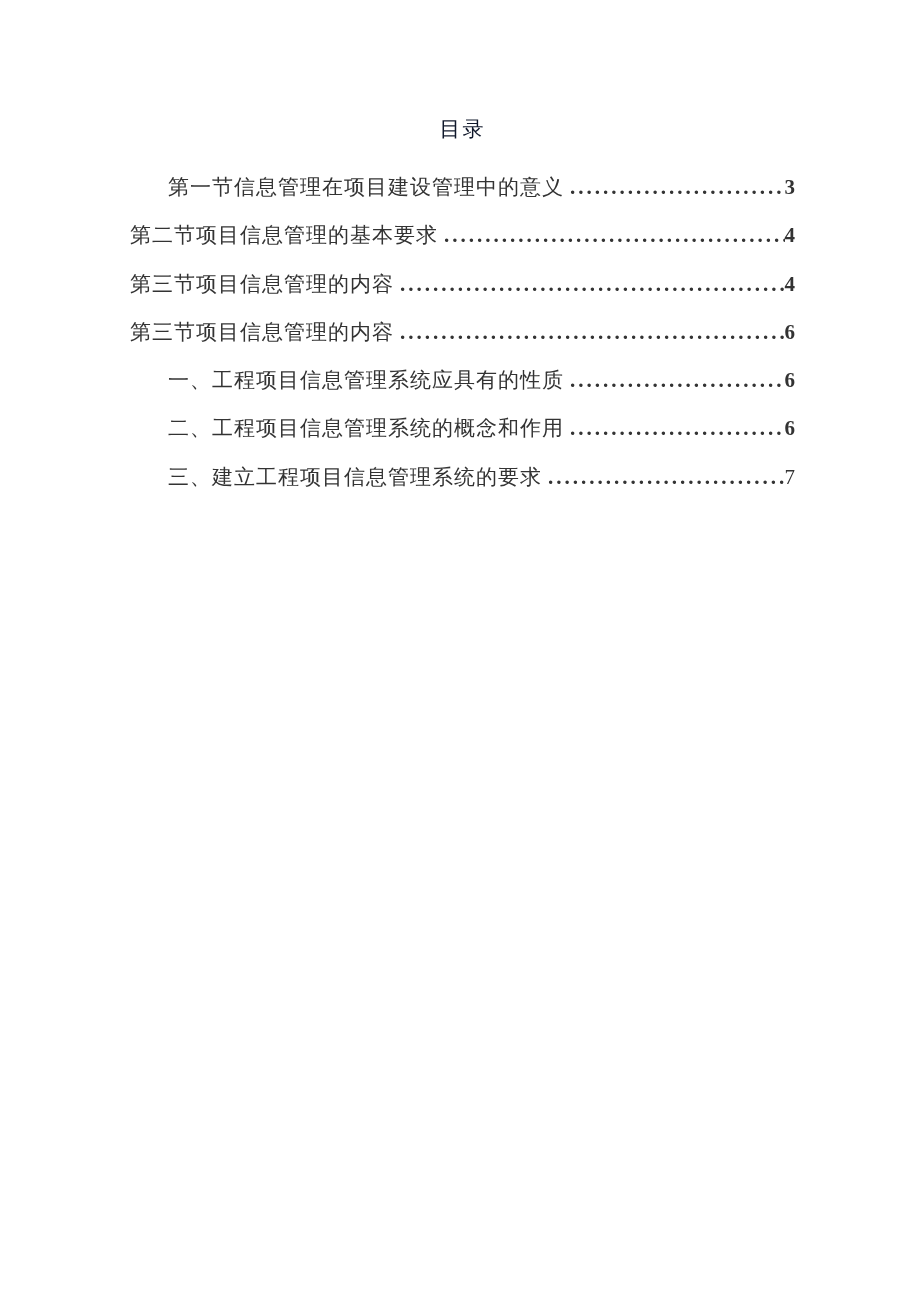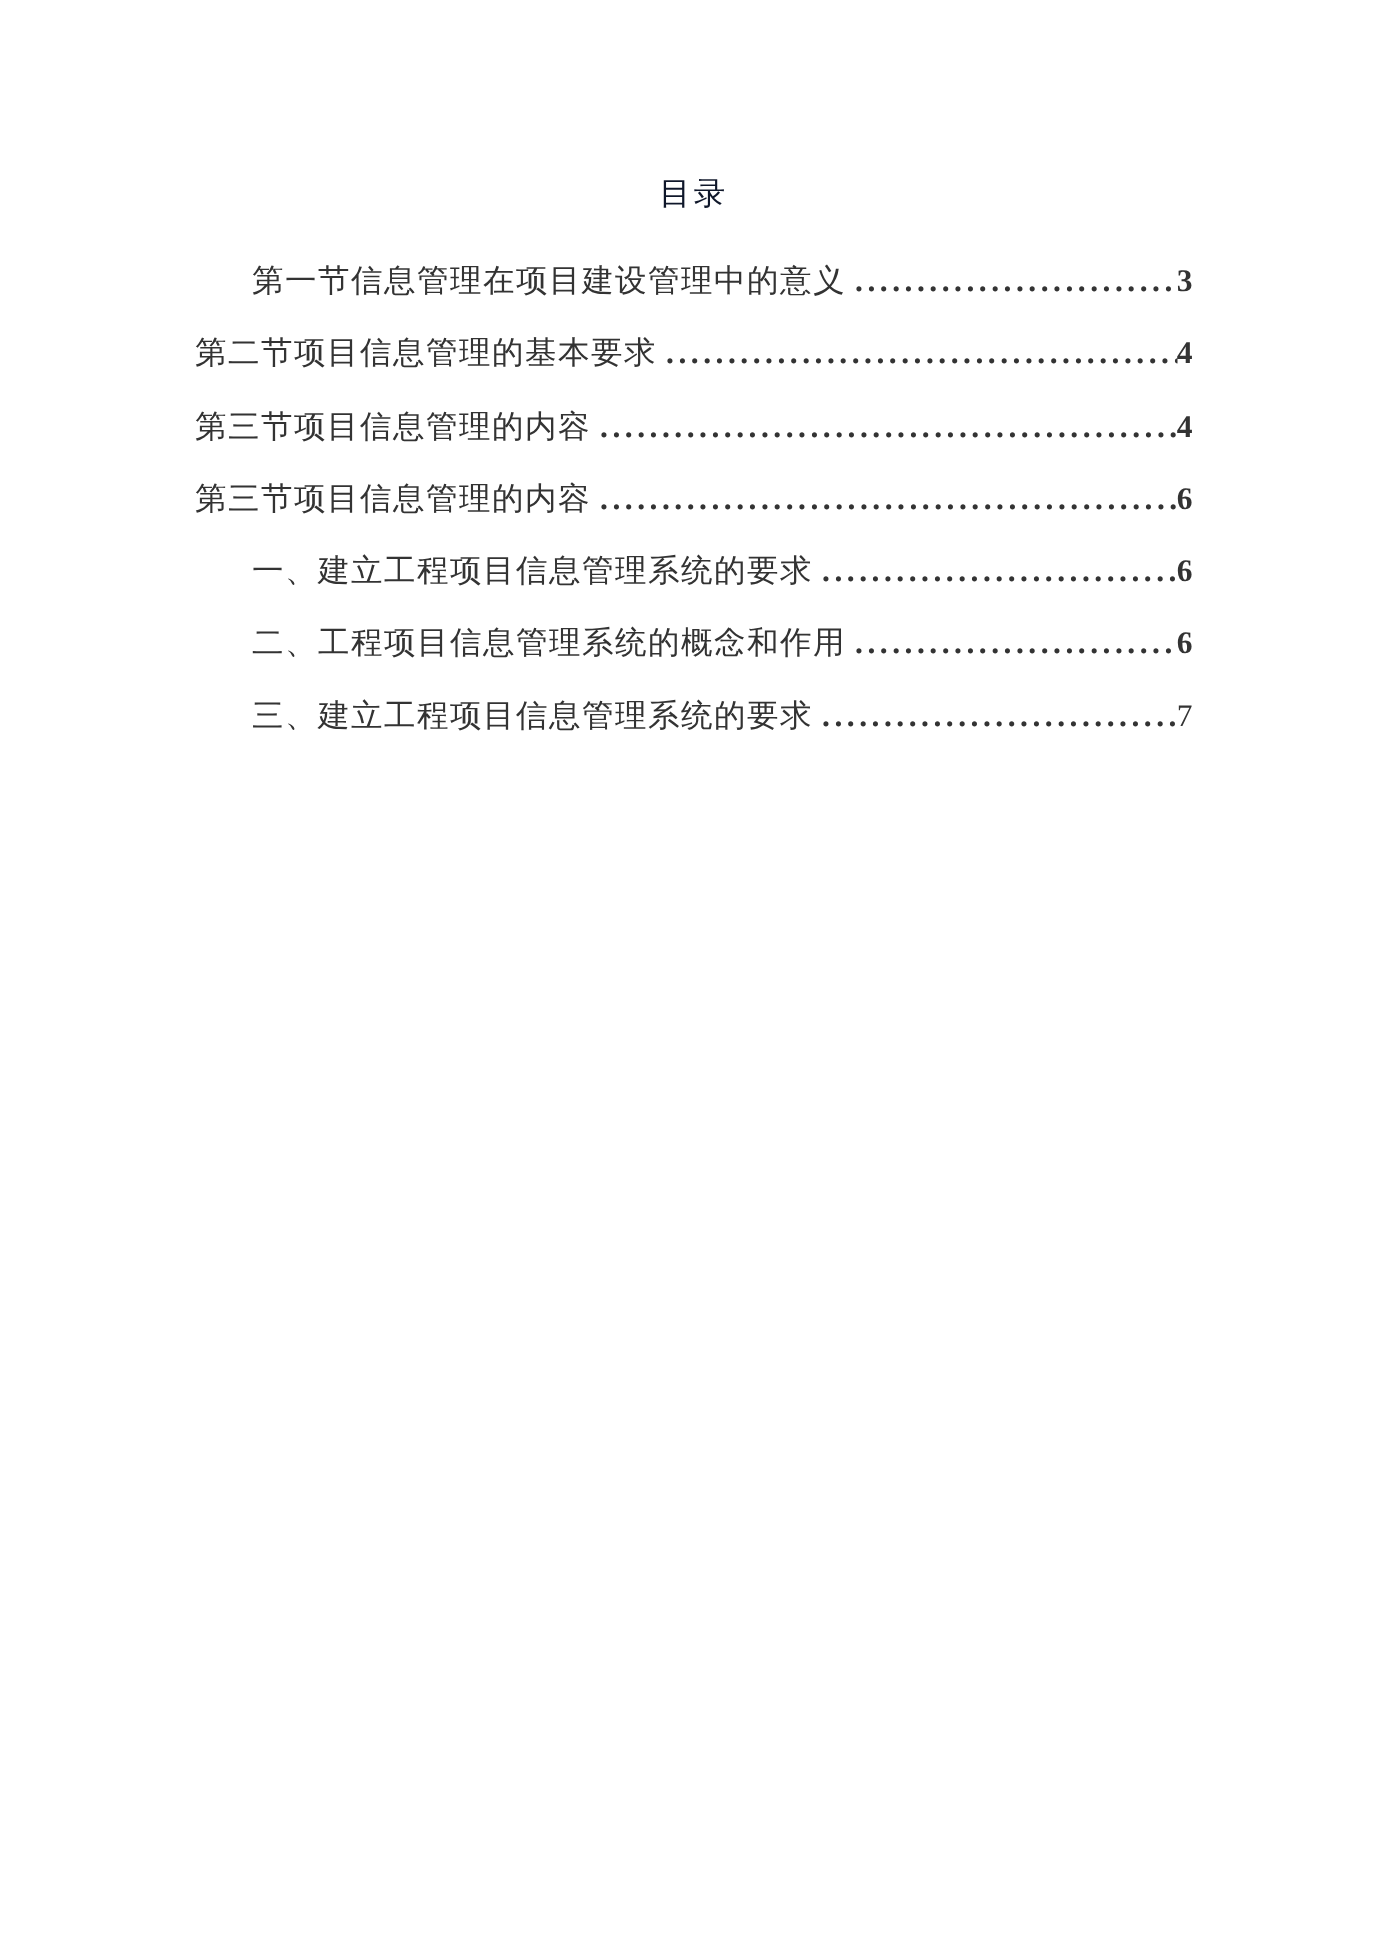--- a/index.html
+++ b/index.html
@@ -84,21 +84,21 @@
       <span class="toc-label">第三节项目信息管理的内容</span>
       <span class="toc-dots"></span>
       <span class="toc-page">4</span>
     </div>
     <div class="toc-entry indent-0">
       <span class="toc-label">第三节项目信息管理的内容</span>
       <span class="toc-dots"></span>
       <span class="toc-page">6</span>
     </div>
     <div class="toc-entry indent-1">
-      <span class="toc-label">一、建立工程项目信息管理系统的要求</span>
+      <span class="toc-label">一、工程项目信息管理系统应具有的性质</span>
       <span class="toc-dots"></span>
       <span class="toc-page">6</span>
     </div>
     <div class="toc-entry indent-1">
       <span class="toc-label">二、工程项目信息管理系统的概念和作用</span>
       <span class="toc-dots"></span>
       <span class="toc-page">6</span>
     </div>
     <div class="toc-entry indent-1">
       <span class="toc-label">三、建立工程项目信息管理系统的要求</span>

